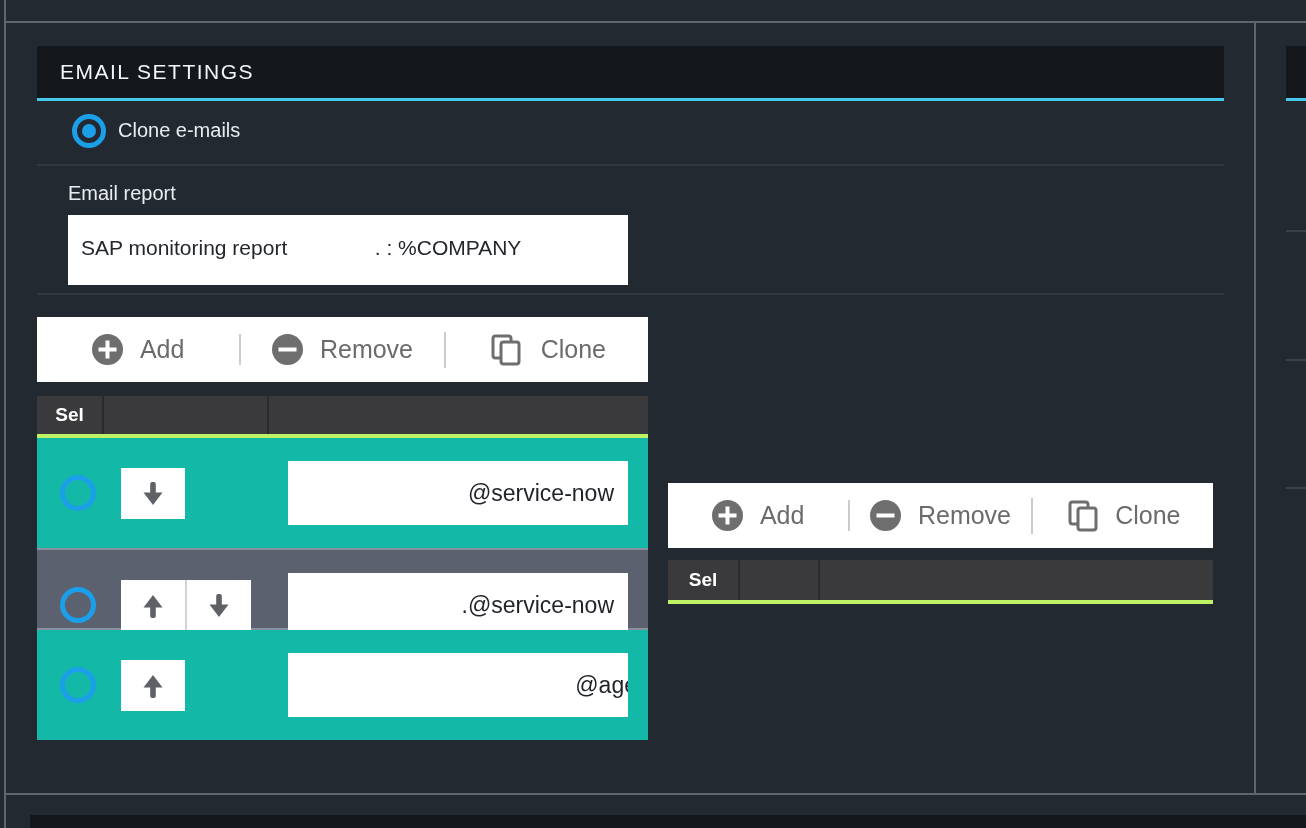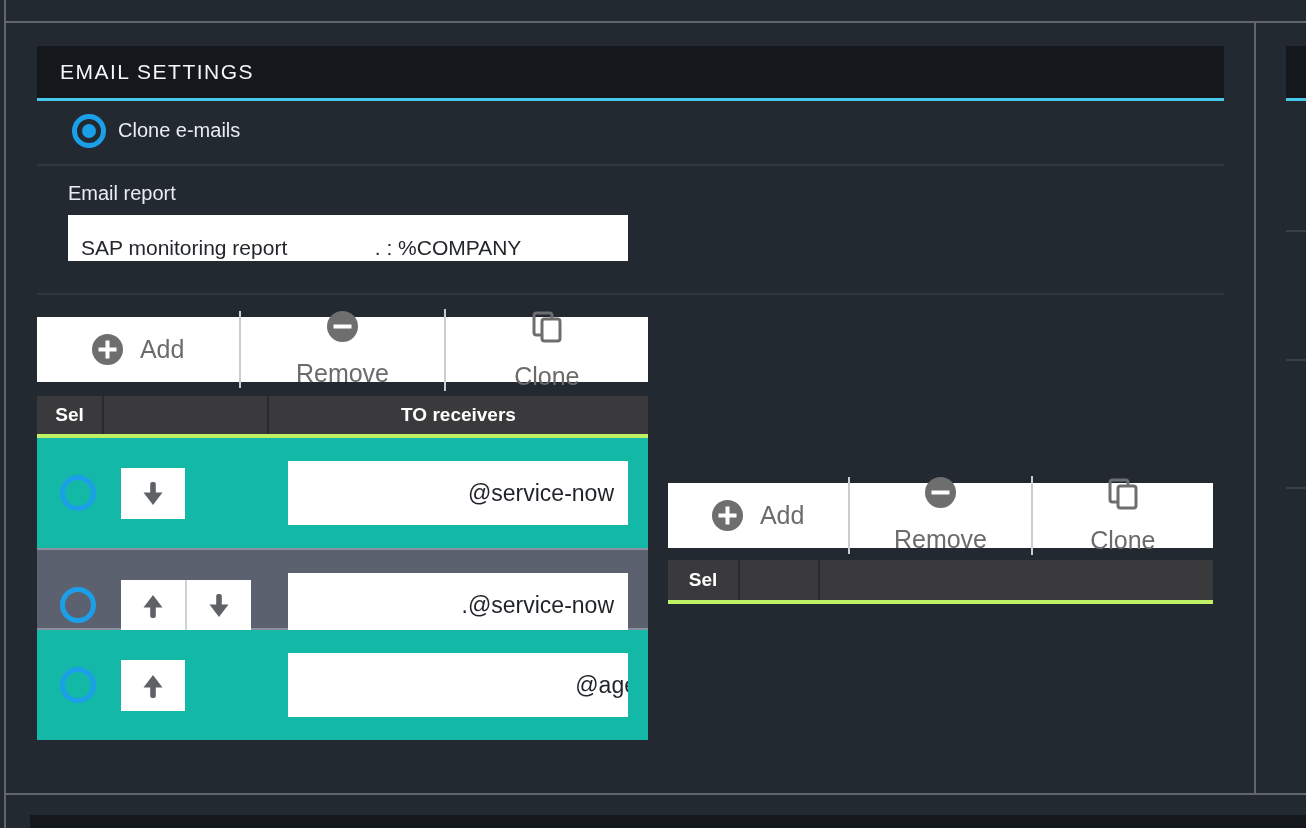--- a/index.html
+++ b/index.html
@@ -20,28 +20,28 @@
   .faint-sep{position:absolute;background:#31373f;}
   
   .radio{position:absolute;border-radius:50%;border:5px solid #1b9fe9;box-sizing:border-box;background:transparent;}
   .radio .dot{position:absolute;left:50%;top:50%;width:14px;height:14px;margin:-7px 0 0 -7px;border-radius:50%;background:#1b9fe9;}
   .label-text{position:absolute;color:#e9edf0;font-size:20px;}
   
   .text-input{
     position:absolute;background:#ffffff;color:#23272c;box-sizing:border-box;
     overflow:hidden;white-space:pre;
   }
-  #subject-input{left:68px;top:215px;width:560px;height:46px;font-size:21px;line-height:66px;padding-left:13px;}
+  #subject-input{left:68px;top:215px;width:560px;height:70px;font-size:21px;line-height:66px;padding-left:13px;}
   
   .toolbar{position:absolute;background:#ffffff;display:flex;align-items:center;}
   .tb-btn{
     flex:1 1 0;display:flex;align-items:center;justify-content:center;gap:17px;
     color:#6b6b6b;font-size:25px;overflow:hidden;white-space:nowrap;cursor:pointer;
   }
-  .tb-btn + .tb-btn{border-left:2px solid #c9cdd1;flex-direction:column;}
+  .tb-btn + .tb-btn{border-left:2px solid #c9cdd1;}
   .icon-wrap{display:flex;align-items:center;flex:0 0 auto;}
   
   .grid-header{
     position:absolute;background:#3a3a3c;display:flex;box-sizing:border-box;
     border-bottom:4px solid #bef264;color:#ffffff;font-weight:bold;font-size:19px;
   }
   .gh-cell{display:flex;align-items:center;justify-content:center;box-sizing:border-box;}
   .gh-cell.div{border-right:2px solid #2b2b2d;}
   
   .rows{position:absolute;}
@@ -118,21 +118,20 @@
             <rect x="13" y="10" width="18" height="22" rx="2.5" fill="#ffffff" stroke="#6e6e6e" stroke-width="3"></rect>
           </svg>
       </span>
       <span>Clone</span>
     </div>
   </div>
 
   <div class="grid-header" style="left:37px;top:396px;width:611px;height:42px;">
     <div class="gh-cell div" style="width:67px;">Sel</div>
     <div class="gh-cell div" style="width:165px;"></div>
-    <div class="gh-cell" style="flex:1;">TO receivers</div>
   </div>
 
   <div class="rows" style="left:37px;top:438px;width:611px;">
     <div class="row dark" style="height:110px;">
       <div class="radio"></div>
       <div class="arrow-btn" style="left:84px;">
         <span class="icon-wrap">
           <svg width="30" height="30" viewBox="0 0 30 30" fill="#5e6165">
               <rect x="12.2" y="3" width="5.6" height="13" rx="2"></rect>
               <polygon points="5.5,13.5 24.5,13.5 15,26"></polygon>

